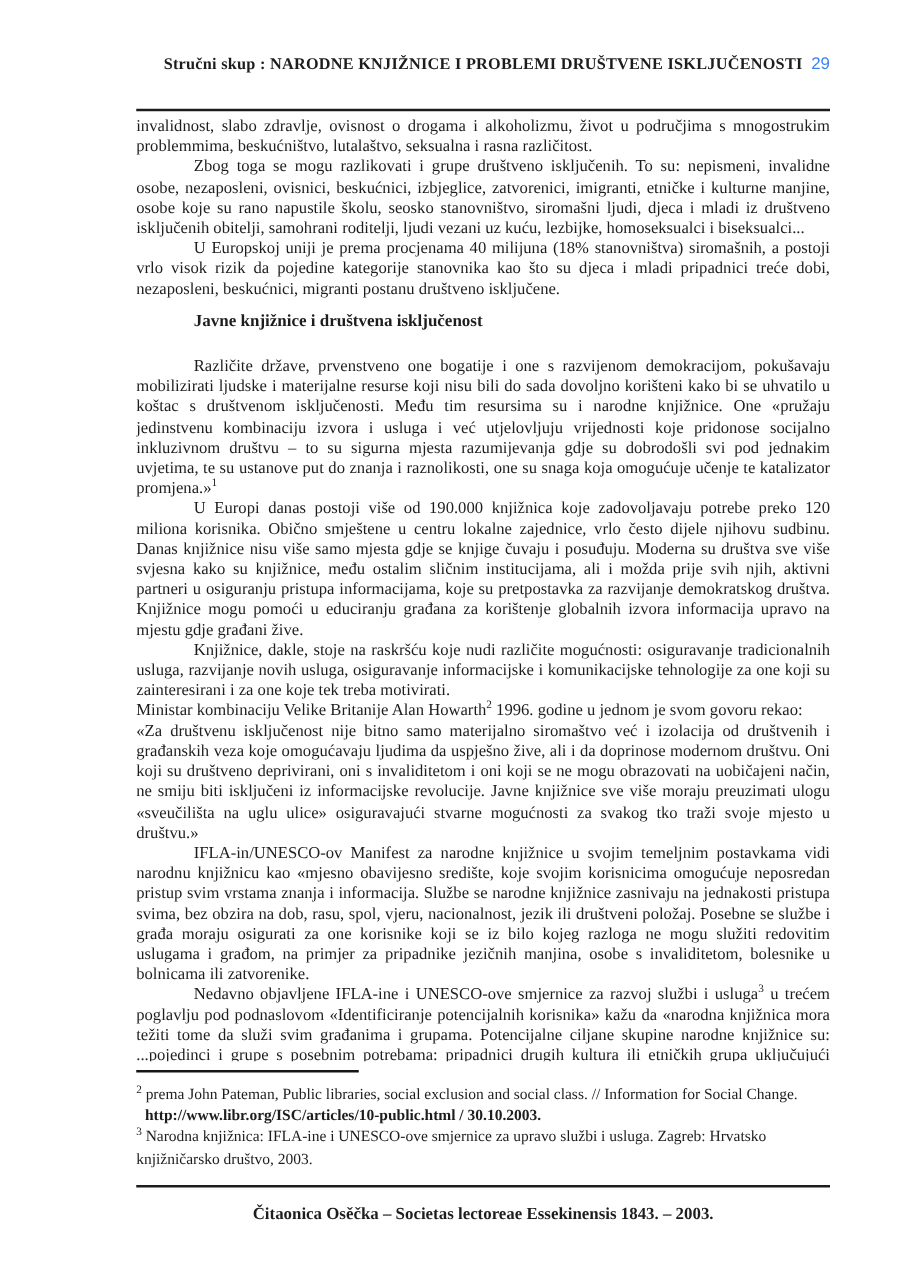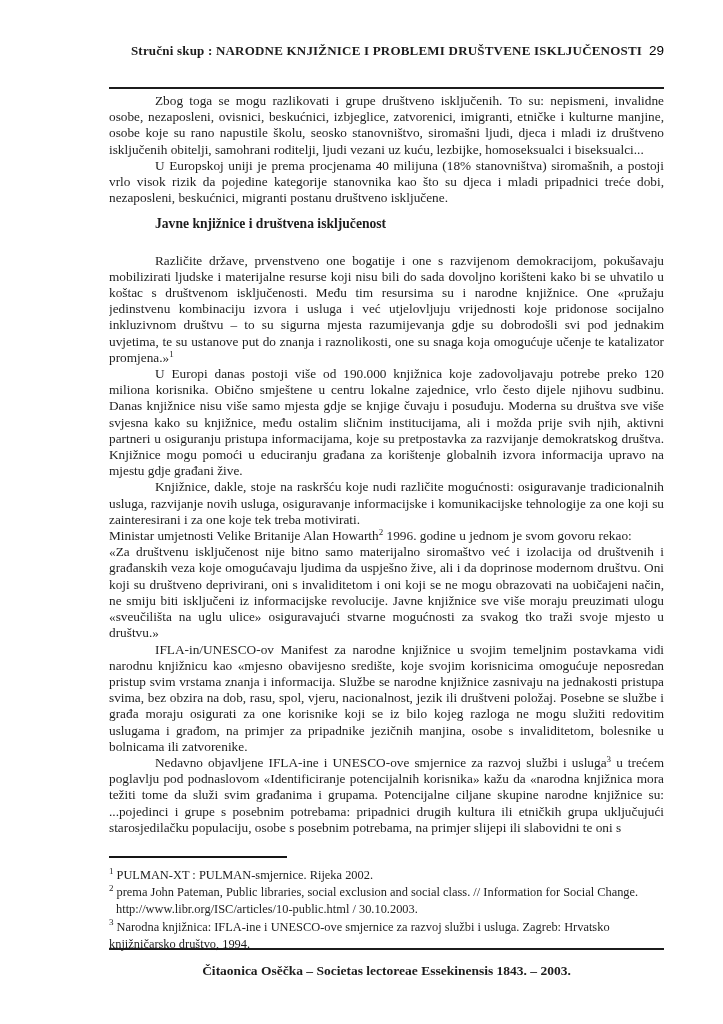--- a/index.html
+++ b/index.html
@@ -33,21 +33,21 @@
     letter-spacing: 0.2px;
     white-space: nowrap;
   }
   .page-number {
     position: absolute;
     right: 0;
     top: 0;
     font-family: "Liberation Sans", "DejaVu Sans", sans-serif;
     font-weight: normal;
     font-size: 13.5px;
-    color: #000000;
+    color: #3b82f6;
   }
   .header-rule {
     position: absolute;
     top: 87px;
     left: 85px;
     right: 83px;
     border-top: 2px solid #1c1c1c;
   }
   
   .body-block {
@@ -97,20 +97,21 @@
     margin-bottom: 9px;
   }
   .fn {
     margin: 0;
   }
   .fn sup {
     margin-right: 3px;
   }
   .fn-cont {
     padding-left: 7px;
+    font-weight: bold;
   }
   
   .footer-block {
     position: absolute;
     top: 948px;
     left: 85px;
     right: 83px;
   }
   .footer-rule {
     border-top: 2px solid #1c1c1c;
@@ -128,39 +129,39 @@
 <div class="page">
 
   <header class="header">
     <div class="header-title">Stručni skup : NARODNE KNJIŽNICE I PROBLEMI DRUŠTVENE ISKLJUČENOSTI</div>
     <div class="page-number">29</div>
   </header>
 
   <div class="header-rule"></div>
 
   <main class="body-block">
+    <p class="para noindent"><span>invalidnost, slabo zdravlje, ovisnost o drogama i alkoholizmu, život u područjima s mnogostrukim problemmima, beskućništvo, lutalaštvo, seksualna i rasna različitost.</span></p>
     <p class="para"><span>Zbog toga se mogu razlikovati i grupe društveno isključenih. To su: nepismeni, invalidne osobe, nezaposleni, ovisnici, beskućnici, izbjeglice, zatvorenici, imigranti, etničke i kulturne manjine, osobe koje su rano napustile školu, seosko stanovništvo, siromašni ljudi, djeca i mladi iz društveno isključenih obitelji, samohrani roditelji, ljudi vezani uz kuću, lezbijke, homoseksualci i biseksualci...</span></p>
     <p class="para"><span>U Europskoj uniji je prema procjenama 40 milijuna (18% stanovništva) siromašnih, a postoji vrlo visok rizik da pojedine kategorije stanovnika kao što su djeca i mladi pripadnici treće dobi, nezaposleni, beskućnici, migranti postanu društveno isključene.</span></p>
 
     <h2 class="section-heading">Javne knjižnice i društvena isključenost</h2>
 
     <p class="para"><span>Različite države, prvenstveno one bogatije i one s razvijenom demokracijom, pokušavaju mobilizirati ljudske i materijalne resurse koji nisu bili do sada dovoljno korišteni kako bi se uhvatilo u koštac s društvenom isključenosti. Među tim resursima su i narodne knjižnice. One «pružaju jedinstvenu kombinaciju izvora i usluga i već utjelovljuju vrijednosti koje pridonose socijalno inkluzivnom društvu – to su sigurna mjesta razumijevanja gdje su dobrodošli svi pod jednakim uvjetima, te su ustanove put do znanja i raznolikosti, one su snaga koja omogućuje učenje te katalizator promjena.»</span><sup>1</sup></p>
     <p class="para"><span>U Europi danas postoji više od 190.000 knjižnica koje zadovoljavaju potrebe preko 120 miliona korisnika. Obično smještene u centru lokalne zajednice, vrlo često dijele njihovu sudbinu. Danas knjižnice nisu više samo mjesta gdje se knjige čuvaju i posuđuju. Moderna su društva sve više svjesna kako su knjižnice, među ostalim sličnim institucijama, ali i možda prije svih njih, aktivni partneri u osiguranju pristupa informacijama, koje su pretpostavka za razvijanje demokratskog društva. Knjižnice mogu pomoći u educiranju građana za korištenje globalnih izvora informacija upravo na mjestu gdje građani žive.</span></p>
     <p class="para"><span>Knjižnice, dakle, stoje na raskršću koje nudi različite mogućnosti: osiguravanje tradicionalnih usluga, razvijanje novih usluga, osiguravanje informacijske i komunikacijske tehnologije za one koji su zainteresirani i za one koje tek treba motivirati.</span></p>
-    <p class="para noindent"><span>Ministar umjetnosti Velike Britanije Alan Howarth</span><sup>2</sup><span> 1996. godine u jednom je svom govoru rekao:</span></p>
+    <p class="para noindent"><span>Ministar kombinaciju Velike Britanije Alan Howarth</span><sup>2</sup><span> 1996. godine u jednom je svom govoru rekao:</span></p>
     <p class="para noindent"><span>«Za društvenu isključenost nije bitno samo materijalno siromaštvo već i izolacija od društvenih i građanskih veza koje omogućavaju ljudima da uspješno žive, ali i da doprinose modernom društvu. Oni koji su društveno deprivirani, oni s invaliditetom i oni koji se ne mogu obrazovati na uobičajeni način, ne smiju biti isključeni iz informacijske revolucije. Javne knjižnice sve više moraju preuzimati ulogu «sveučilišta na uglu ulice» osiguravajući stvarne mogućnosti za svakog tko traži svoje mjesto u društvu.»</span></p>
     <p class="para"><span>IFLA-in/UNESCO-ov Manifest za narodne knjižnice u svojim temeljnim postavkama vidi narodnu knjižnicu kao «mjesno obavijesno središte, koje svojim korisnicima omogućuje neposredan pristup svim vrstama znanja i informacija. Službe se narodne knjižnice zasnivaju na jednakosti pristupa svima, bez obzira na dob, rasu, spol, vjeru, nacionalnost, jezik ili društveni položaj. Posebne se službe i građa moraju osigurati za one korisnike koji se iz bilo kojeg razloga ne mogu služiti redovitim uslugama i građom, na primjer za pripadnike jezičnih manjina, osobe s invaliditetom, bolesnike u bolnicama ili zatvorenike.</span></p>
     <p class="para"><span>Nedavno objavljene IFLA-ine i UNESCO-ove smjernice za razvoj službi i usluga</span><sup>3</sup><span> u trećem poglavlju pod podnaslovom «Identificiranje potencijalnih korisnika» kažu da «narodna knjižnica mora težiti tome da služi svim građanima i grupama. Potencijalne ciljane skupine narodne knjižnice su: ...pojedinci i grupe s posebnim potrebama: pripadnici drugih kultura ili etničkih grupa uključujući starosjedilačku populaciju, osobe s posebnim potrebama, na primjer slijepi ili slabovidni te oni s</span></p>
   </main>
 
   <section class="footnotes">
     <div class="fn-sep"></div>
-    <div class="fn"><sup>1</sup><span>PULMAN-XT : PULMAN-smjernice. Rijeka 2002.</span></div>
     <div class="fn"><sup>2</sup><span>prema John Pateman, Public libraries, social exclusion and social class. // Information for Social Change.</span><br><span class="fn-cont">http://www.libr.org/ISC/articles/10-public.html / 30.10.2003.</span></div>
-    <div class="fn"><sup>3</sup><span>Narodna knjižnica: IFLA-ine i UNESCO-ove smjernice za razvoj službi i usluga. Zagreb: Hrvatsko</span><br><span>knjižničarsko društvo, 1994.</span></div>
+    <div class="fn"><sup>3</sup><span>Narodna knjižnica: IFLA-ine i UNESCO-ove smjernice za upravo službi i usluga. Zagreb: Hrvatsko</span><br><span>knjižničarsko društvo, 2003.</span></div>
   </section>
 
   <footer class="footer-block">
     <div class="footer-rule"></div>
     <div class="footer-text">Čitaonica Osěčka – Societas lectoreae Essekinensis 1843. – 2003.</div>
   </footer>
 
 </div>
 
 </body></html>

